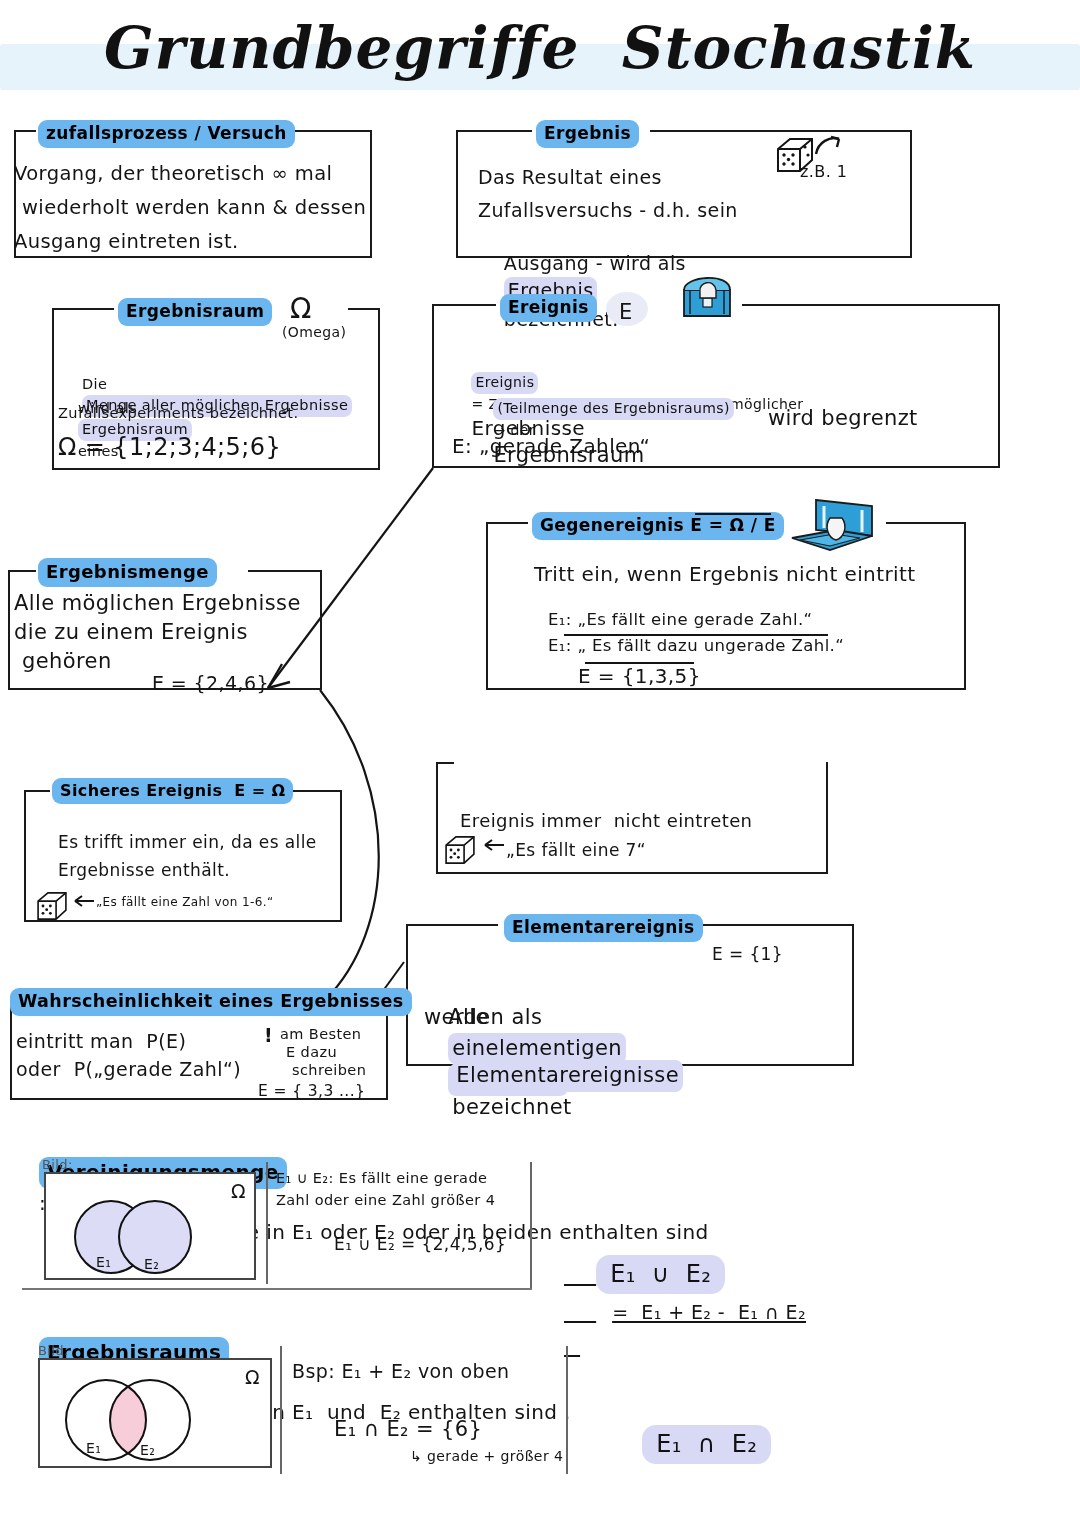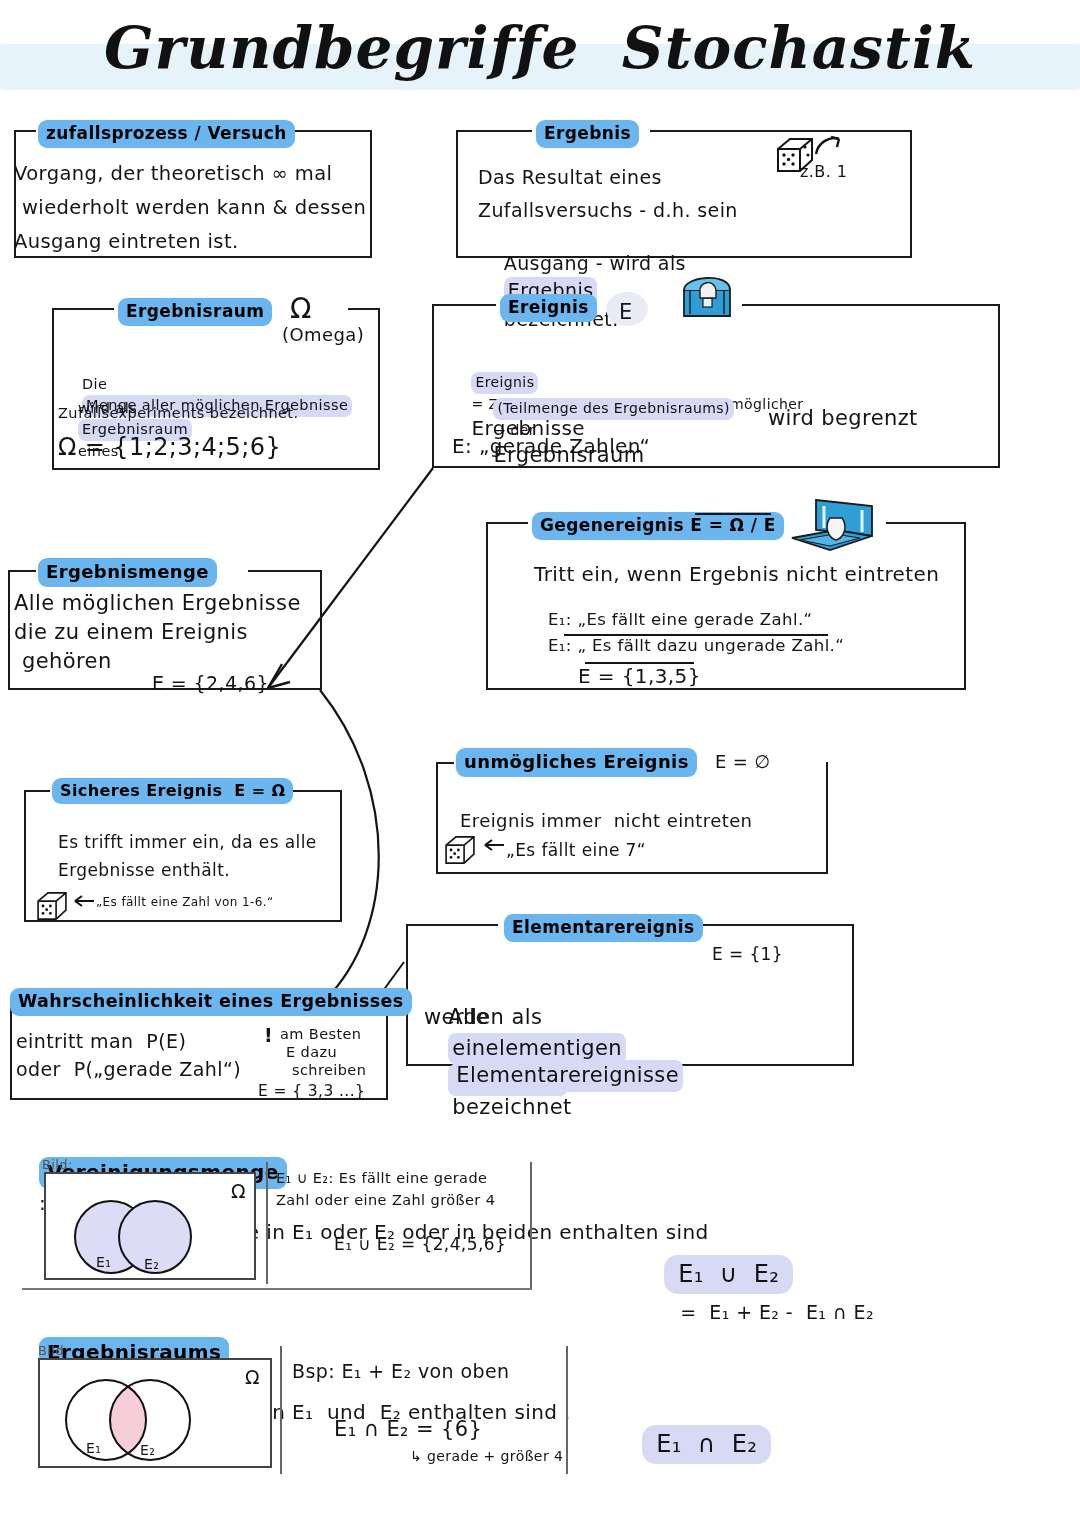--- a/index.html
+++ b/index.html
@@ -117,21 +117,21 @@
     <span>bezeichnet.</span>
   </div>
 
   <div class="box" style="left:52px;top:308px;width:328px;height:162px;border-top:none;"></div>
   <div class="topline" style="left:52px;top:308px;width:62px;"></div>
   <div class="topline" style="left:348px;top:308px;width:32px;"></div>
   <div class="chip hand" style="left:118px;top:298px;font-size:17px;">
      <span class="hl">Ergebnisraum</span>
   </div>
   <div class="t hand" style="left:290px;top:289px;font-size:28px;">Ω</div>
-  <div class="t hand" style="left:282px;top:322px;font-size:18px;">(Omega)</div>
+  <div class="t hand" style="left:282px;top:322px;font-size:14px;">(Omega)</div>
 
   <div class="t hand" style="left:62px;top:353px;font-size:14.5px;">
     <span>Die</span>
     <span class="hl-lav">Menge aller möglichen Ergebnisse</span>
   </div>
   <div class="t hand" style="left:58px;top:377px;font-size:14.5px;">
     <span>wird als</span>
     <span class="hl-lav">Ergebnisraum</span>
     <span>eines</span>
   </div>
@@ -176,42 +176,38 @@
   </div>
 
   <svg class="dice" style="left:786px;top:496px;" width="92" height="62" viewBox="0 0 92 62">
     <path d="M30 4 L86 10 L86 40 L30 34 Z" fill="#2d9ed6" stroke="#1b1b1b" stroke-width="1.8"></path>
     <path d="M38 10 L38 32 M76 14 L76 36" stroke="#e8f4fb" stroke-width="3" fill="none"></path>
     <path d="M6 42 L50 34 L86 40 L44 54 Z" fill="#2d9ed6" stroke="#1b1b1b" stroke-width="1.8"></path>
     <path d="M14 44 L48 38 L74 42 L44 50 Z" fill="#4fb6e5" stroke="#1b1b1b" stroke-width="1.2"></path>
     <path d="M44 22 C38 30 42 42 50 44 C58 42 62 30 56 22 Z" fill="#f5f5f5" stroke="#1b1b1b" stroke-width="1.4"></path>
   </svg>
 
-  <div class="t hand" style="left:534px;top:560px;font-size:20px;">Tritt ein, wenn Ergebnis nicht eintreten</div>
+  <div class="t hand" style="left:534px;top:560px;font-size:20px;">Tritt ein, wenn Ergebnis nicht eintritt</div>
   <div class="t hand" style="left:548px;top:608px;font-size:16.5px;">E₁: „Es fällt eine gerade Zahl.“</div>
   <div class="t hand" style="left:546px;top:634px;font-size:16.5px;"><span class="ov" style="padding:0 2px;">E₁: „ Es fällt dazu ungerade Zahl.“</span></div>
   <div class="t hand" style="left:578px;top:662px;font-size:20px;"><span class="ov">E = {1,3,5}</span></div>
 
   <div class="box" style="left:8px;top:570px;width:314px;height:120px;border-top:none;"></div>
   <div class="topline" style="left:8px;top:570px;width:28px;"></div>
   <div class="topline" style="left:248px;top:570px;width:74px;"></div>
   <div class="chip hand" style="left:38px;top:558px;font-size:18px;">
      <span class="hl">Ergebnismenge</span>
   </div>
   <div class="t hand" style="left:14px;top:588px;font-size:21px;">Alle möglichen Ergebnisse</div>
   <div class="t hand" style="left:14px;top:617px;font-size:21px;">die zu einem Ereignis</div>
   <div class="t hand" style="left:22px;top:646px;font-size:21px;">gehören</div>
   <div class="t hand" style="left:152px;top:670px;font-size:19px;">E = {2,4,6}</div>
 
   <div class="box" style="left:436px;top:762px;width:392px;height:112px;border-top:none;"></div>
   <div class="topline" style="left:436px;top:762px;width:18px;"></div>
-  <div class="chip hand" style="left:456px;top:748px;font-size:18px;">
-     <span class="hl">unmögliches  Ereignis</span>
-     <span style="margin-left:12px;">E = ∅</span>
-  </div>
   <div class="t hand" style="left:460px;top:808px;font-size:18px;">Ereignis immer  nicht eintreten</div>
   <svg class="dice" style="left:440px;top:832px;" width="40" height="36" viewBox="0 0 46 44">
     <path d="M6 16 L18 6 L40 6 L40 27 L28 38 L6 38 Z" fill="#fff" stroke="#141414" stroke-width="2"></path>
     <path d="M6 16 L28 16 L28 38 M28 16 L40 6" fill="none" stroke="#141414" stroke-width="2"></path>
     <circle cx="12" cy="22" r="1.7" fill="#141414"></circle>
       <circle cx="21" cy="22" r="1.7" fill="#141414"></circle>
     <circle cx="12" cy="31" r="1.7" fill="#141414"></circle>
       <circle cx="21" cy="31" r="1.7" fill="#141414"></circle>
     <circle cx="16.5" cy="26.5" r="1.7" fill="#141414"></circle>
   </svg>
@@ -288,21 +284,21 @@
     <div class="t hand" style="left:98px;top:80px;font-size:14px;z-index:3;">E₂</div>
   </div>
   <div class="vdivider" style="left:266px;top:1162px;height:122px;"></div>
   <div class="hrule" style="left:22px;top:1288px;width:510px;"></div>
   <div class="vdivider" style="left:530px;top:1162px;height:126px;"></div>
 
   <div class="t hand" style="left:276px;top:1168px;font-size:14.5px;">E₁ ∪ E₂: Es fällt eine gerade</div>
   <div class="t hand" style="left:276px;top:1190px;font-size:14.5px;">Zahl oder eine Zahl größer 4</div>
   <div class="t hand" style="left:334px;top:1232px;font-size:17px;">E₁ ∪ E₂ = {2,4,5,6}</div>
 
-  <div class="t hand" style="left:632px;top:1220px;font-size:24px;">
+  <div class="t hand" style="left:564px;top:1220px;font-size:24px;text-decoration:underline;">
     <span class="hl-lav" style="padding:2px 14px;border-radius:14px;">E₁  ∪  E₂</span>
     <span style="font-size:19px;margin-left:16px;">=  E₁ + E₂ -  E₁ ∩ E₂</span>
   </div>
 
   <div class="t hand" style="left:12px;top:1308px;font-size:20px;">
     <span class="hl">Ergebnisraums</span>
     <span>:</span>
     <span style="margin-left:4px;">alle  Ergebnisse , die in E₁  und  E₂ enthalten sind .</span>
   </div>
 

